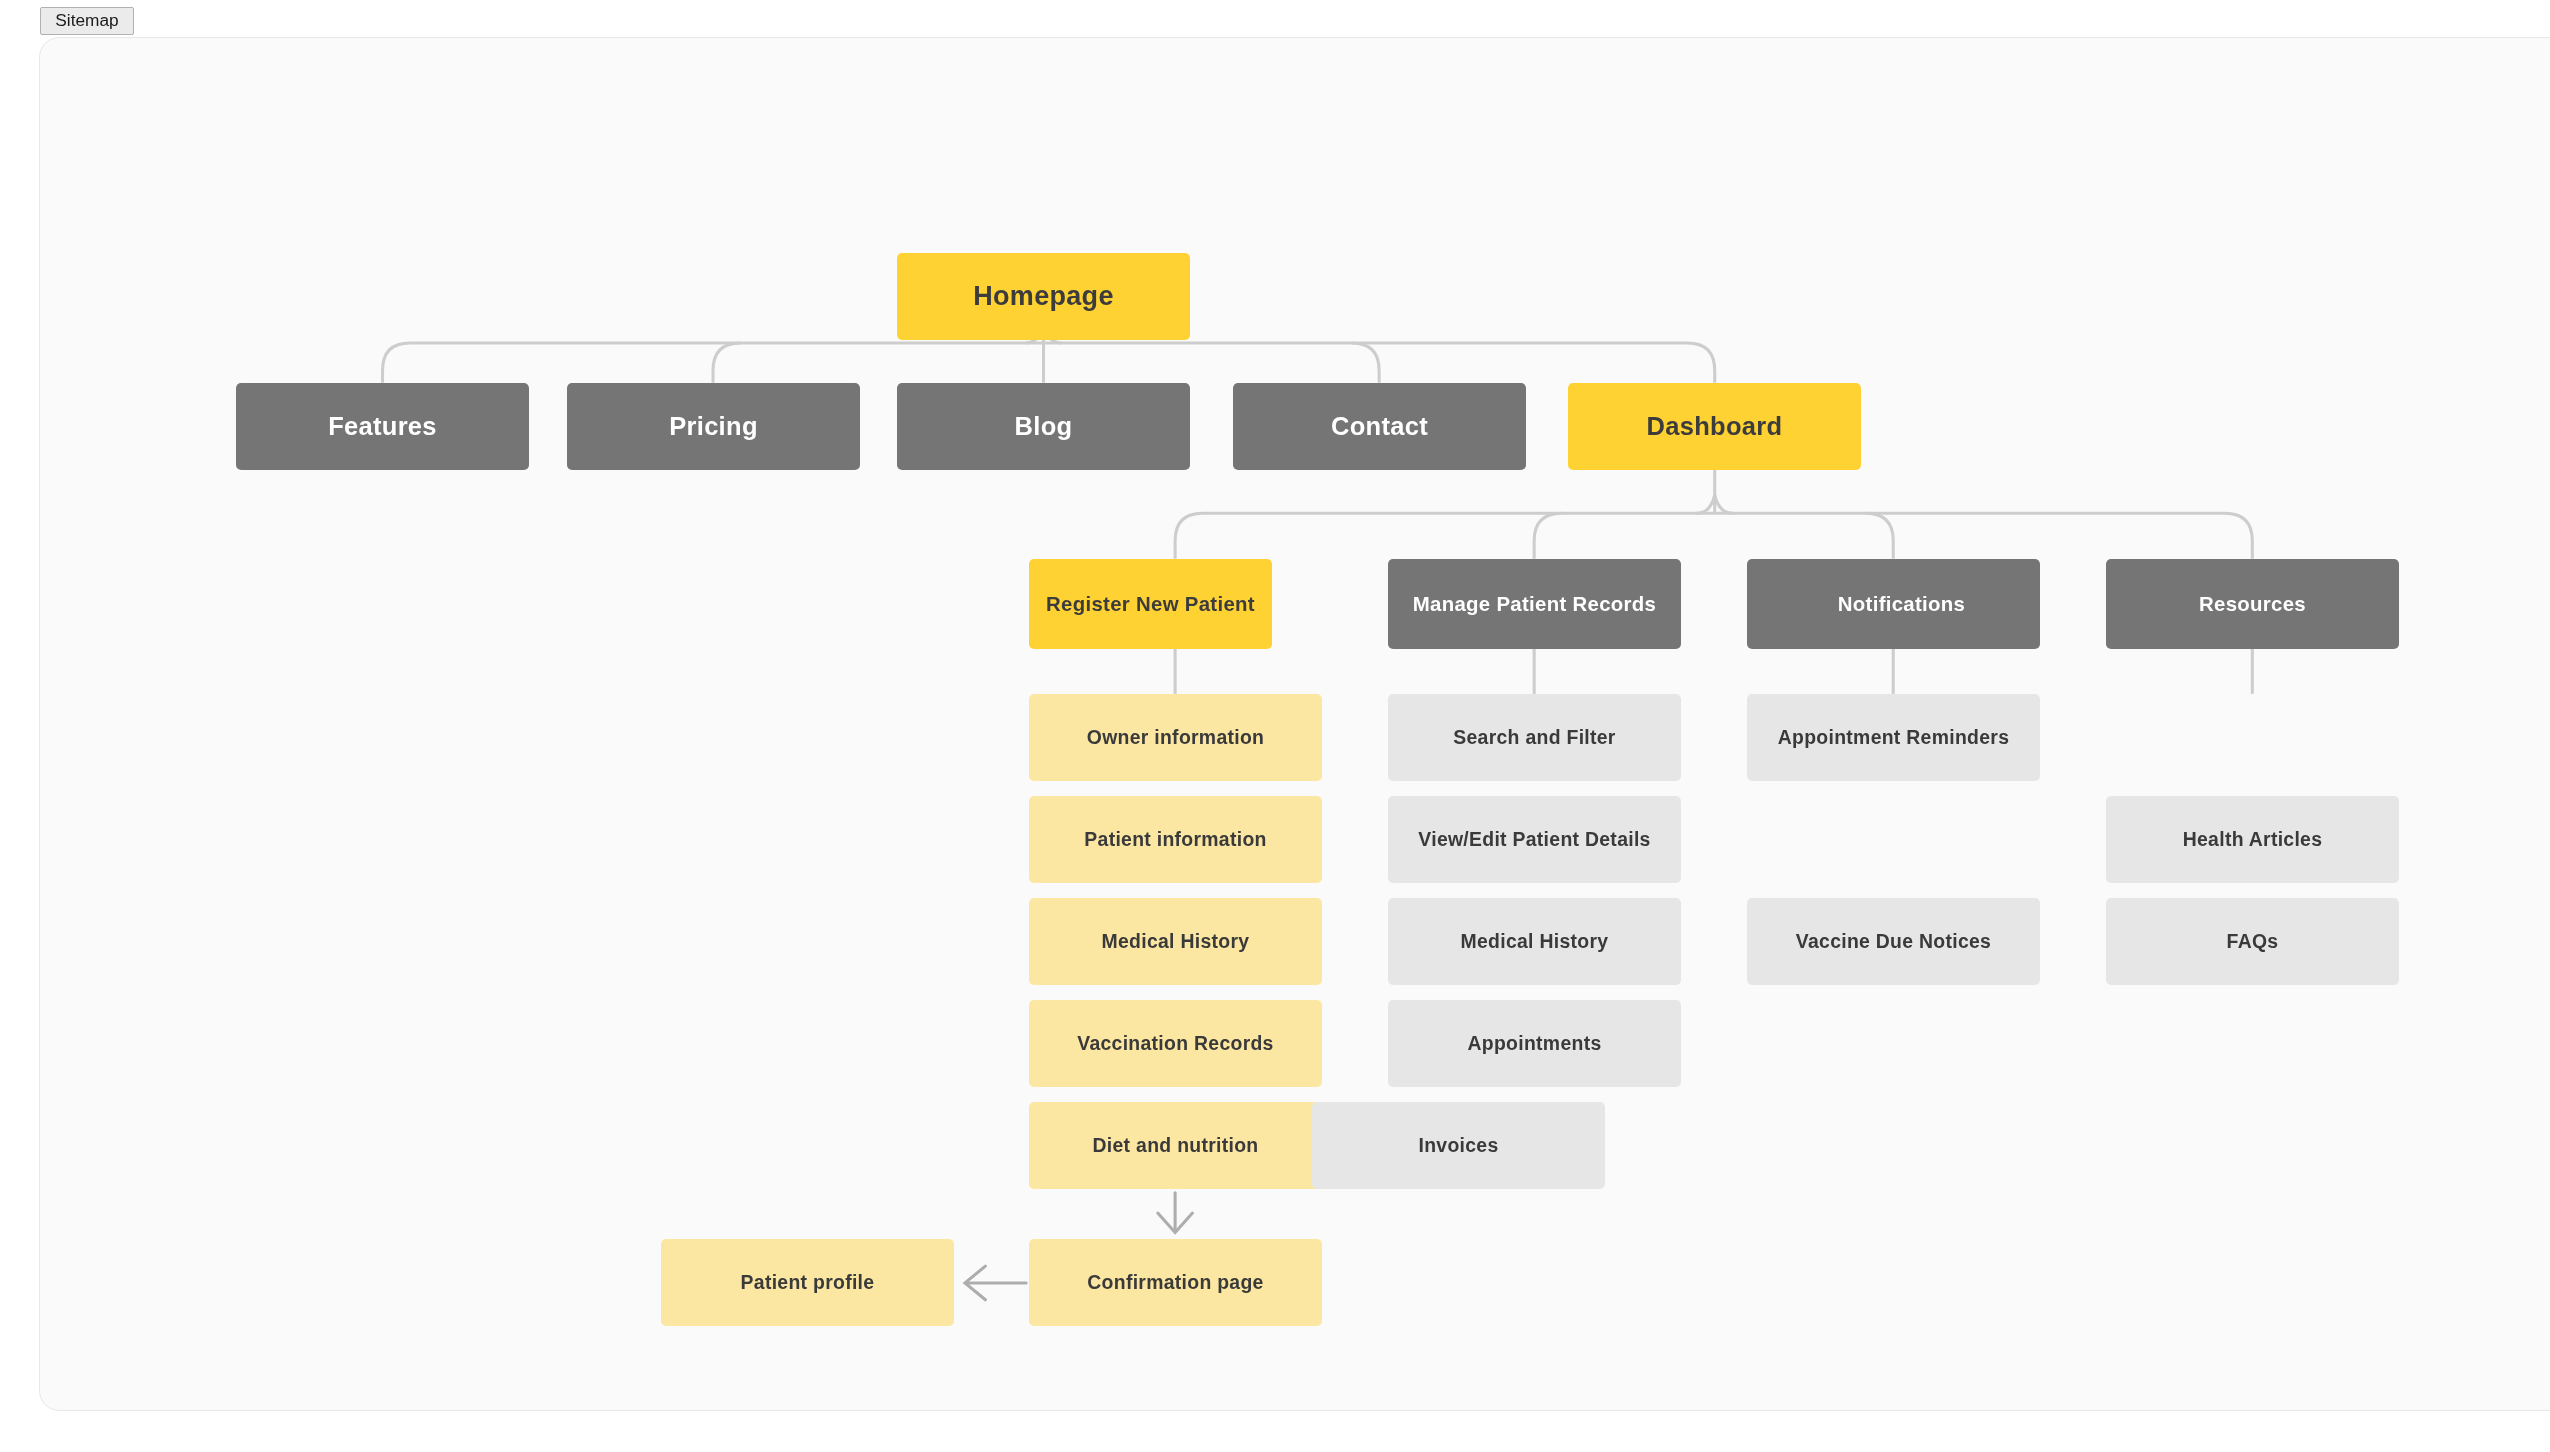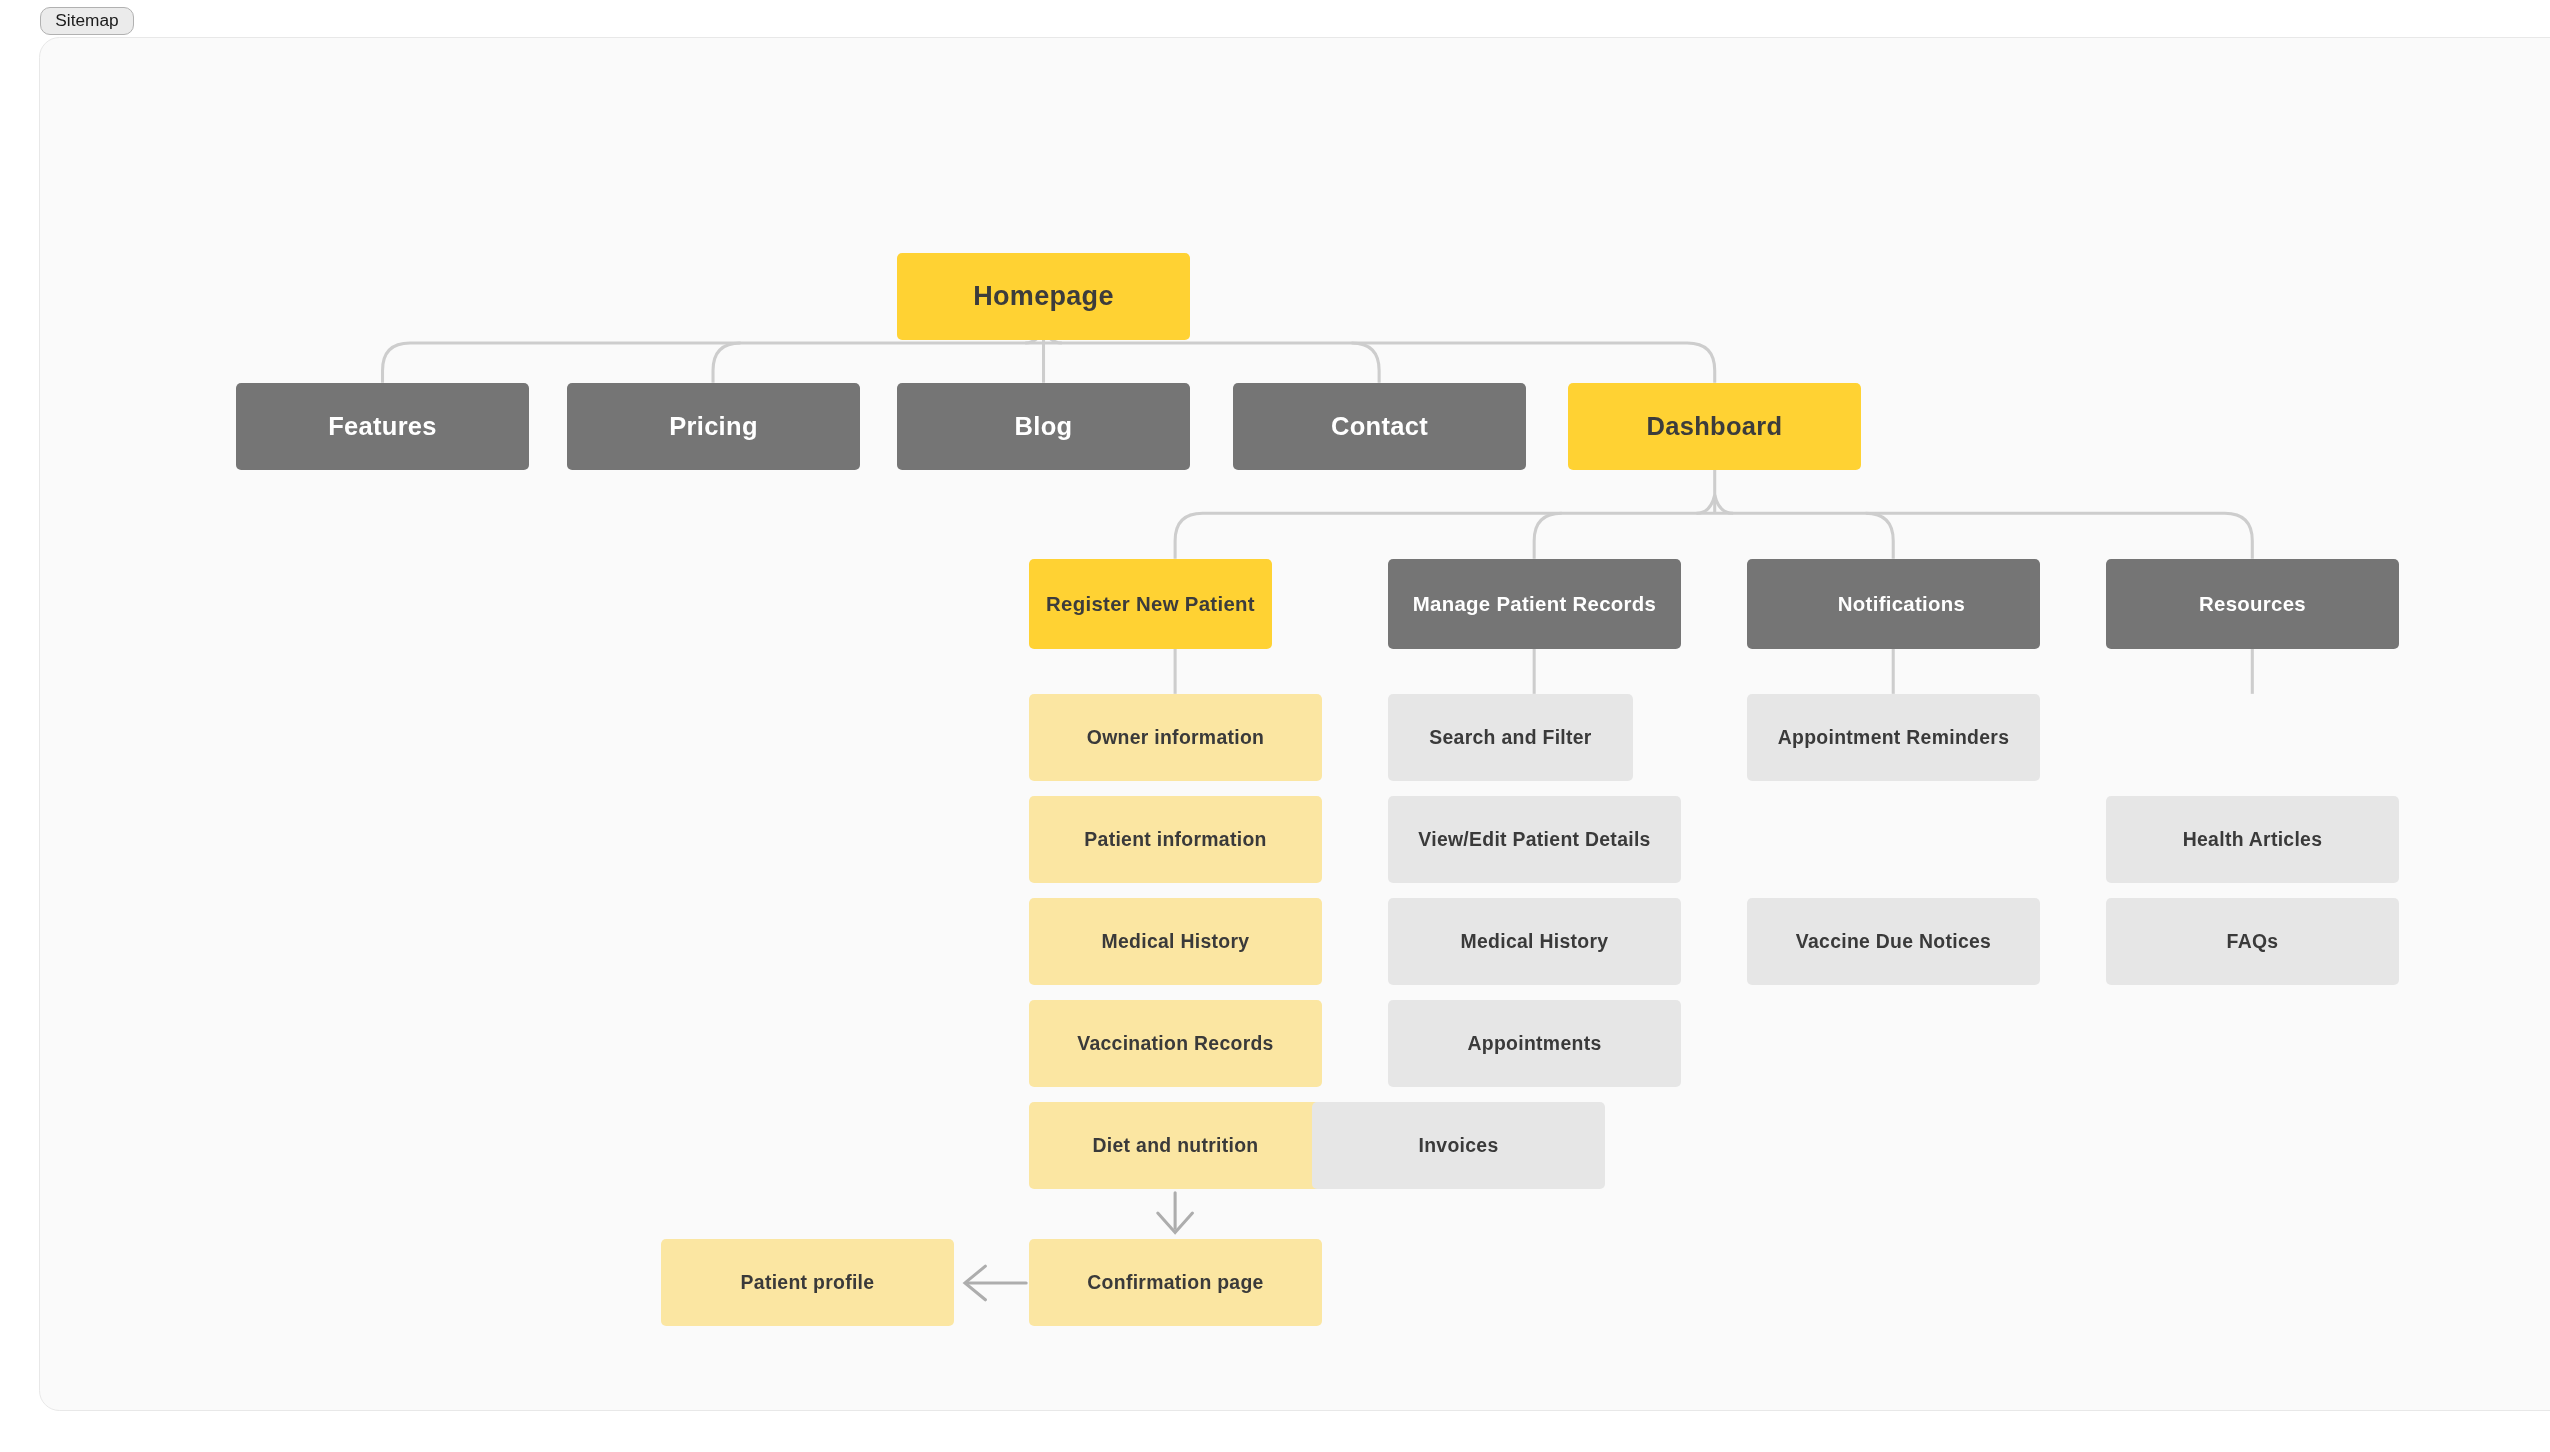--- a/index.html
+++ b/index.html
@@ -3,21 +3,21 @@
 <meta charset="utf-8">
 <style>
   html,body{margin:0;padding:0;}
   body{width:2644px;height:1453px;background:#ffffff;overflow:hidden;
        font-family:"Liberation Sans",sans-serif;}
   .stage{position:relative;width:2644px;height:1453px;}
   .canvas{position:absolute;left:39px;top:37px;width:2565px;height:1374px;
           background:#FAFAFA;border:1.5px solid #E8E8E8;border-radius:20.4px;box-sizing:border-box;}
   .chip{position:absolute;left:40px;top:7.1px;height:27.5px;padding:0 14.3px;
         display:flex;align-items:center;justify-content:center;
-        background:#EBEBEB;border:1.5px solid #B1B1B1;border-radius:10px;
+        background:#EBEBEB;border:1.5px solid #B1B1B1;border-radius:2px;
         font-size:17.3px;font-weight:500;color:#1A1A1A;box-sizing:border-box;}
   svg.wires{position:absolute;left:0;top:0;width:2644px;height:1453px;pointer-events:none;}
   .node{position:absolute;display:flex;align-items:center;justify-content:center;
         text-align:center;border-radius:5.1px;font-weight:700;letter-spacing:0.3px;
         box-sizing:border-box;}
   .v-yellow{background:#FFD233;color:#3C3C3C;}
   .v-gray{background:#757575;color:#FFFFFF;}
   .v-soft{background:#FBE6A2;color:#3A3A3A;}
   .v-light{background:#E6E6E6;color:#3A3A3A;}
   .f-xl{font-size:27px;margin-top:36px;}
@@ -81,21 +81,21 @@
   <div class="node v-gray f-md" style="left:1388px;top:559px;width:293px;height:90px;">Manage Patient Records</div>
   <div class="node v-gray f-md" style="left:1747px;top:559px;width:293px;height:90px;padding-left:16px;">Notifications</div>
   <div class="node v-gray f-md" style="left:2106px;top:559px;width:293px;height:90px;">Resources</div>
 
   <div class="node v-soft f-sm" style="left:1029px;top:694px;width:293px;height:87px;">Owner information</div>
   <div class="node v-soft f-sm" style="left:1029px;top:796px;width:293px;height:87px;">Patient information</div>
   <div class="node v-soft f-sm" style="left:1029px;top:898px;width:293px;height:87px;">Medical History</div>
   <div class="node v-soft f-sm" style="left:1029px;top:1000px;width:293px;height:87px;">Vaccination Records</div>
   <div class="node v-soft f-sm" style="left:1029px;top:1102px;width:293px;height:87px;">Diet and nutrition</div>
 
-  <div class="node v-light f-sm" style="left:1388px;top:694px;width:245px;height:87px;">Search and Filter</div>
+  <div class="node v-light f-sm" style="left:1388px;top:694px;width:293px;height:87px;">Search and Filter</div>
   <div class="node v-light f-sm" style="left:1388px;top:796px;width:293px;height:87px;">View/Edit Patient Details</div>
   <div class="node v-light f-sm" style="left:1388px;top:898px;width:293px;height:87px;">Medical History</div>
   <div class="node v-light f-sm" style="left:1388px;top:1000px;width:293px;height:87px;">Appointments</div>
   <div class="node v-light f-sm" style="left:1312px;top:1102px;width:293px;height:87px;">Invoices</div>
 
   <div class="node v-light f-sm" style="left:1747px;top:694px;width:293px;height:87px;">Appointment Reminders</div>
   <div class="node v-light f-sm" style="left:1747px;top:898px;width:293px;height:87px;">Vaccine Due Notices</div>
 
   <div class="node v-light f-sm" style="left:2106px;top:796px;width:293px;height:87px;">Health Articles</div>
   <div class="node v-light f-sm" style="left:2106px;top:898px;width:293px;height:87px;">FAQs</div>

